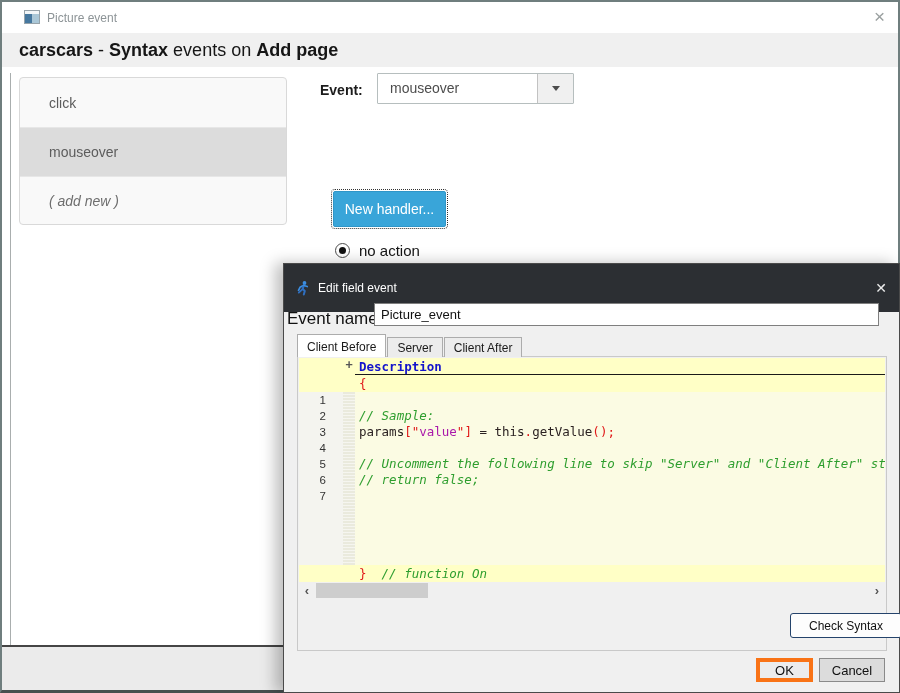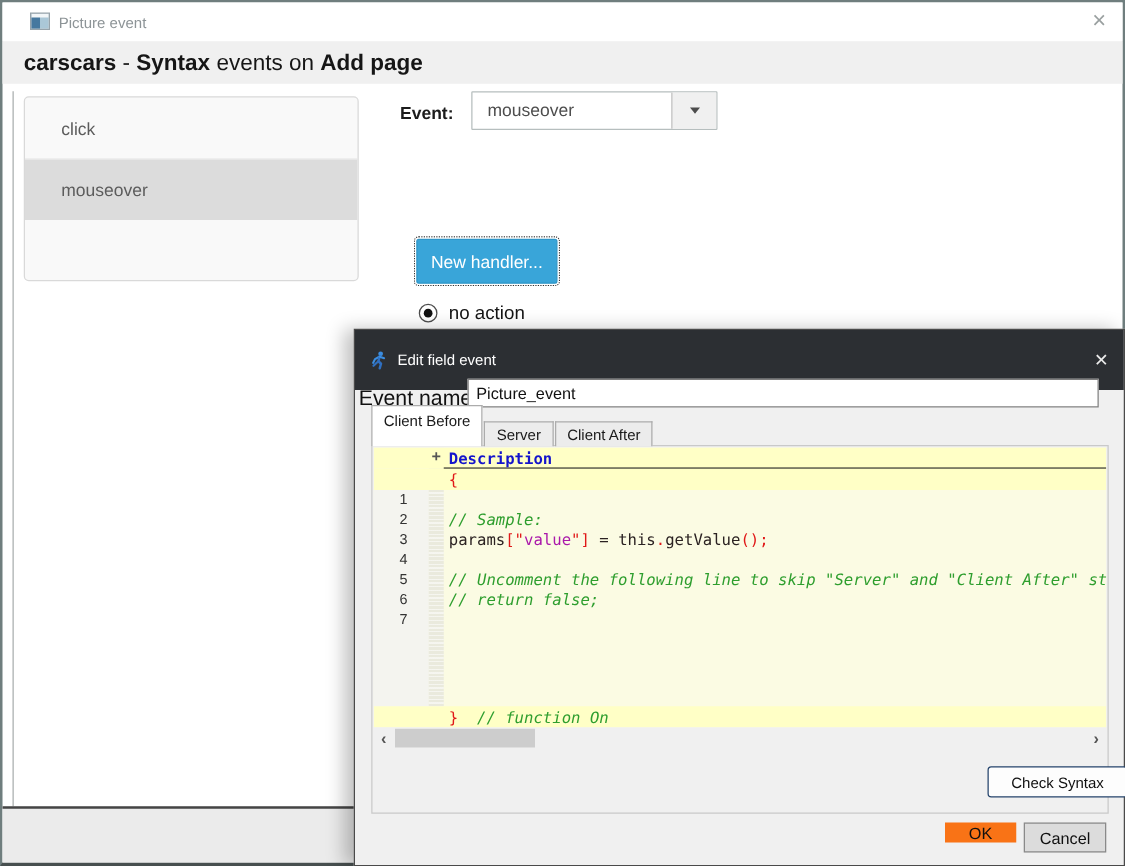--- a/index.html
+++ b/index.html
@@ -61,21 +61,21 @@
   .dlg-title { color:#fff; font-size:12px; margin-left:8px; }
   .dlg-close { margin-left:auto; color:#ececec; font-size:14px; }
 
   .en-label { position:absolute; left:3px; top:45px; font-size:17px; color:#111; }
   .en-input { position:absolute; left:90px; top:39px; width:505px; height:23px; border:1px solid #7f7f7f;
               background:#fff; font-size:13px; font-family:inherit; padding:0 6px; color:#111; }
 
   .tabs { position:absolute; left:13px; top:70px; height:23px; display:flex; align-items:flex-end; z-index:5; }
   .tab { font-size:12px; color:#1a1a1a; background:#ececec; border:1px solid #acacac; border-bottom:none;
          height:20px; padding:3px 9px 0; margin-right:1px; }
-  .tab.active { background:#fff; height:33px; padding-top:5px; }
+  .tab.active { background:#fff; height:23px; padding-top:5px; }
 
   .panel { position:absolute; left:13px; top:92px; width:590px; height:295px; border:1px solid #c9c9c9; background:#f0f0f0; }
 
   .editor { position:absolute; left:1px; right:1px; top:1px; height:224px; background:#fbfbe3; overflow:hidden; }
   .gutter-strip { position:absolute; left:0; top:0; bottom:0; width:44px; background:#f4f4ef; }
   .fold-strip { position:absolute; left:44px; top:0; bottom:0; width:12px; background:#eaeadd;
                 background-image:repeating-linear-gradient(to bottom, rgba(255,255,255,.55) 0 1px, transparent 1px 3px); }
   .erow { position:relative; display:flex; height:16px; line-height:16px;
           font-family:"DejaVu Sans Mono", monospace; font-size:12.5px; }
   .erow.hdr { height:17px; line-height:17px; background:#ffffc6; }
@@ -95,22 +95,22 @@
   .hscroll { position:absolute; left:1px; right:1px; top:225px; height:17px; background:#f0f0f0; }
   .hs-arrow { position:absolute; top:0; width:16px; height:17px; display:flex; align-items:center; justify-content:center;
               color:#555; font-size:13px; font-weight:700; }
   .hs-arrow.left { left:0; } .hs-arrow.right { right:0; }
   .hs-thumb { position:absolute; left:17px; top:1px; height:15px; width:112px; background:#cdcdcd; }
 
   .check-syntax { position:absolute; left:506px; top:349px; width:112px; height:25px; background:#fdfdfd;
                   border:1px solid #24436b; border-radius:3px; font-size:12px; font-family:inherit; color:#101010;
                   display:flex; align-items:center; justify-content:center; }
 
-  .ok-btn { position:absolute; left:472px; top:394px; width:57px; height:14px; background:#ececec;
-            border:8px solid #f97316; font-size:13px; font-family:inherit; color:#101010;
+  .ok-btn { position:absolute; left:472px; top:394px; width:57px; height:24px; background:#ececec;
+            border:4px solid #f97316; font-size:13px; font-family:inherit; color:#101010;
             display:flex; align-items:center; justify-content:center; }
   .cancel-btn { position:absolute; left:535px; top:394px; width:66px; height:24px; background:#dcdcdc;
             border:1px solid #8a8a8a; font-size:13px; font-family:inherit; color:#101010;
             display:flex; align-items:center; justify-content:center; }
 </style>
 </head>
 <body>
 
 <div id="main-window">
 
@@ -126,20 +126,21 @@
       <span class="bold">Syntax</span>
       <span> events on </span>
       <span class="bold">Add page</span>
   </div>
 
   <div class="content-vline"></div>
 
   <div class="event-list">
       <div class="event-item">click</div>
       <div class="event-item selected">mouseover</div>
+      <div class="event-item italic">( add new )</div>
     </div>
 
   <span class="event-label">Event:</span>
   <div class="dropdown">
     <span class="dropdown-value">mouseover</span>
     <span class="dropdown-btn">
       <span class="caret"></span>
     </span>
   </div>
 

